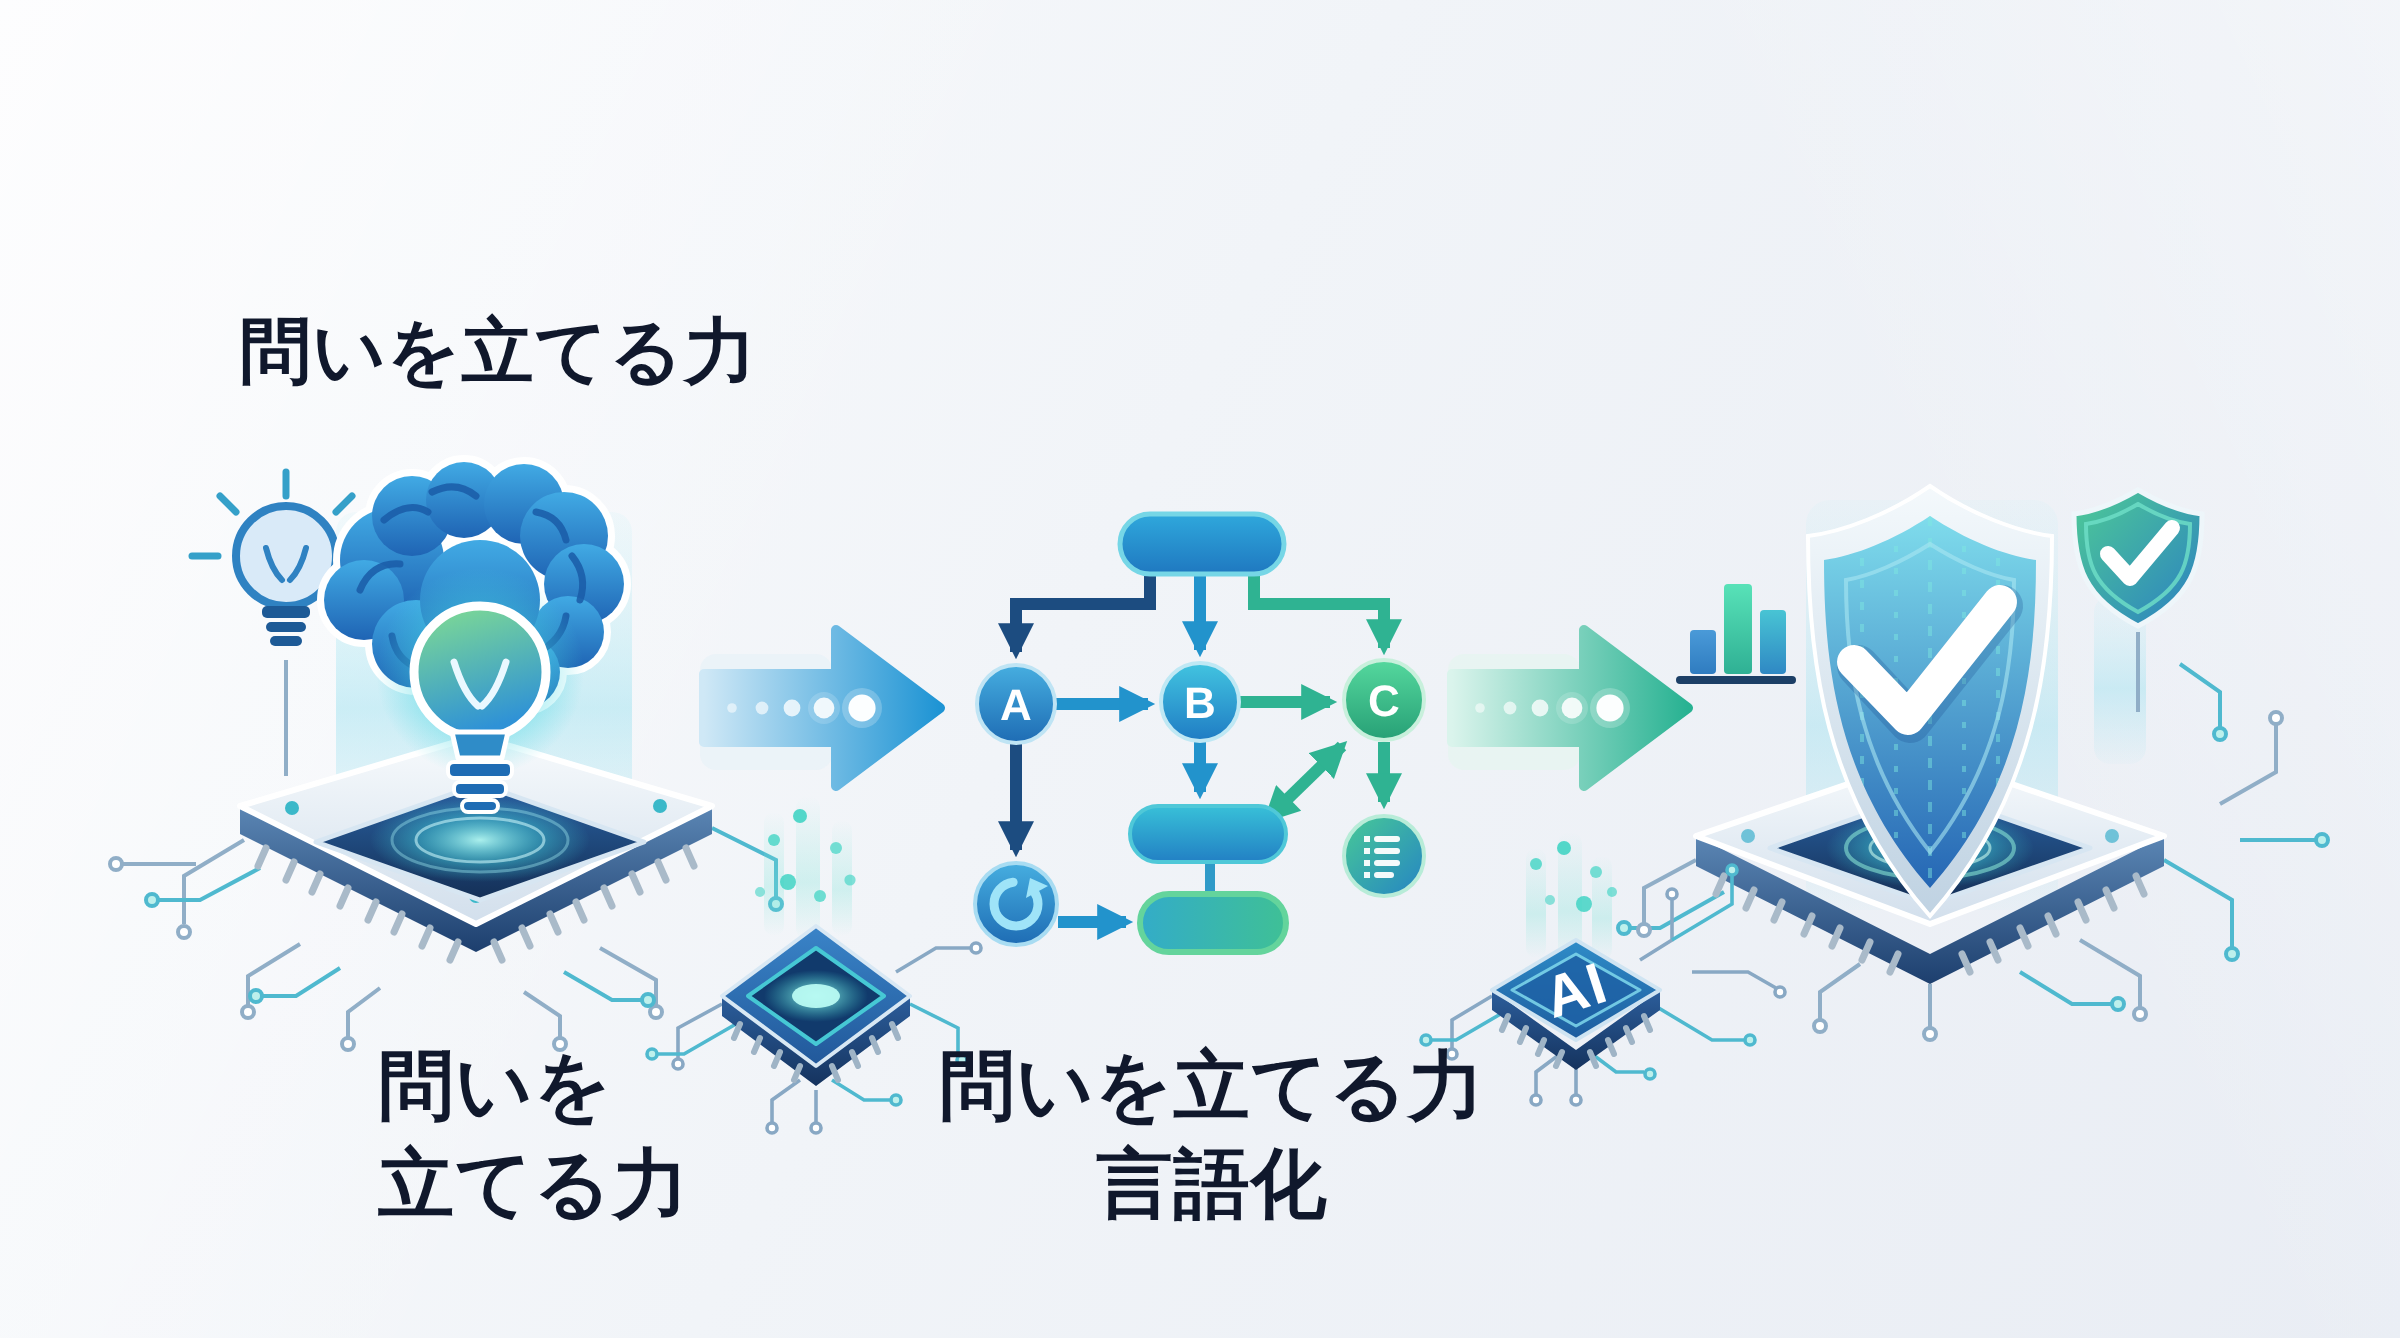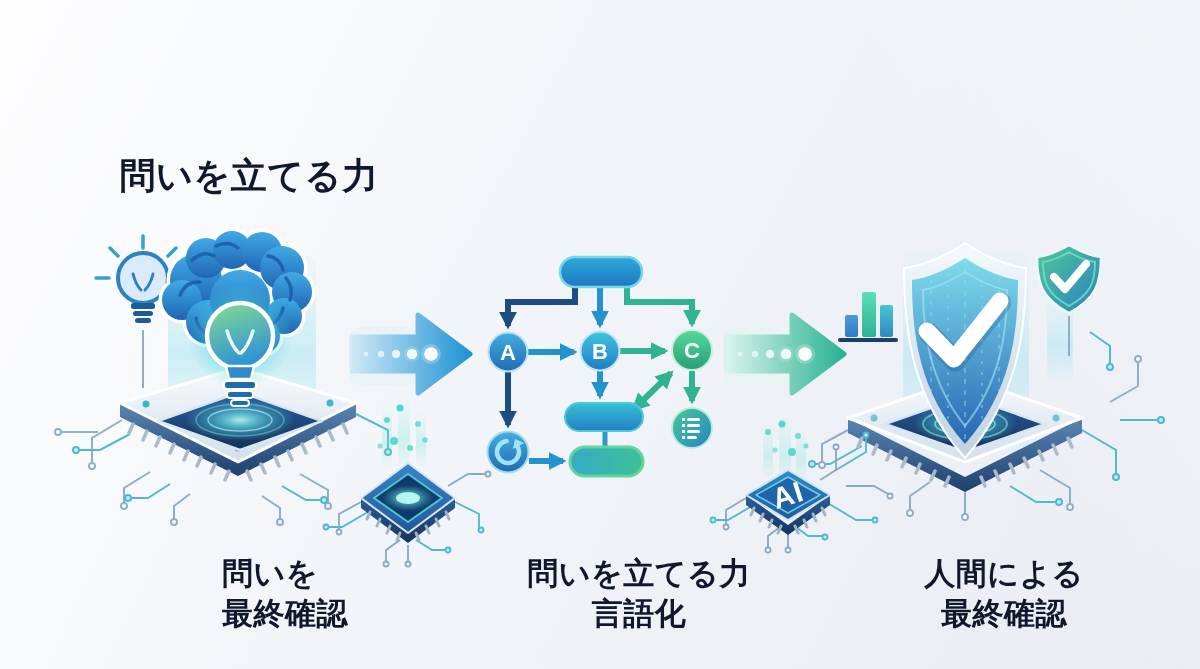--- a/index.html
+++ b/index.html
@@ -18,22 +18,22 @@
     text-align:center;font-size:41px;font-weight:800;color:#1a2342;letter-spacing:1px;
   }
   .heading{
     position:absolute;top:152px;transform:translateX(-50%);
     font-size:36px;font-weight:800;color:#10182c;white-space:nowrap;letter-spacing:.5px;
   }
   .heading.h1{left:249px;}
   .heading.h2{left:606px;}
   .heading.h3{left:968px;}
   .caption{
-    position:absolute;top:554px;font-size:31px;font-weight:800;color:#10182c;
-    line-height:1.28;letter-spacing:.5px;margin-left:33px;
+    position:absolute;top:520px;font-size:38px;font-weight:800;color:#10182c;
+    line-height:1.28;letter-spacing:.5px;
   }
   .caption.c1{left:189px;text-align:left;}
   .caption.c2{left:450px;width:312px;text-align:center;}
   .caption.c3{left:815px;width:312px;text-align:center;}
   svg{position:absolute;overflow:visible;}
   svg text{font-family:"Liberation Sans","DejaVu Sans",sans-serif;}
 </style>
 </head>
 <body>
 
@@ -582,23 +582,19 @@
     <polygon points="746,495 746,505 788,535 830,505 830,495 788,525" fill="url(#c2side)"></polygon>
     <path d="M754,508 l-3,7 M763,514 l-3,7 M772,520 l-3,7 M781,526 l-3,7
              M822,508 l3,7 M813,514 l3,7 M804,520 l3,7 M795,526 l3,7" stroke="#9fb4c6" stroke-width="3" stroke-linecap="round"></path>
     <polygon points="788,470 830,495 788,520 746,495" fill="url(#c2top)" stroke="#cfe4f2" stroke-width="2" stroke-linejoin="round"></polygon>
     <polygon points="788,477 820,495 788,513 756,495" fill="#1e62a6" stroke="#7fd8ec" stroke-width="1.5" opacity=".85" stroke-linejoin="round"></polygon>
     <text x="788" y="505" transform="rotate(-18 788 495)" text-anchor="middle" font-size="29" font-weight="bold" fill="#ffffff" letter-spacing="1">AI</text>
   </svg>
 
   <div class="caption c1">
     <div>問いを</div>
-    <div>最終確認</div>
+    <div>立てる力</div>
   </div>
   <div class="caption c2">
     <div>問いを立てる力</div>
     <div>言語化</div>
   </div>
-  <div class="caption c3">
-    <div>人間による</div>
-    <div>最終確認</div>
-  </div>
 </div>
 
 </body></html>

